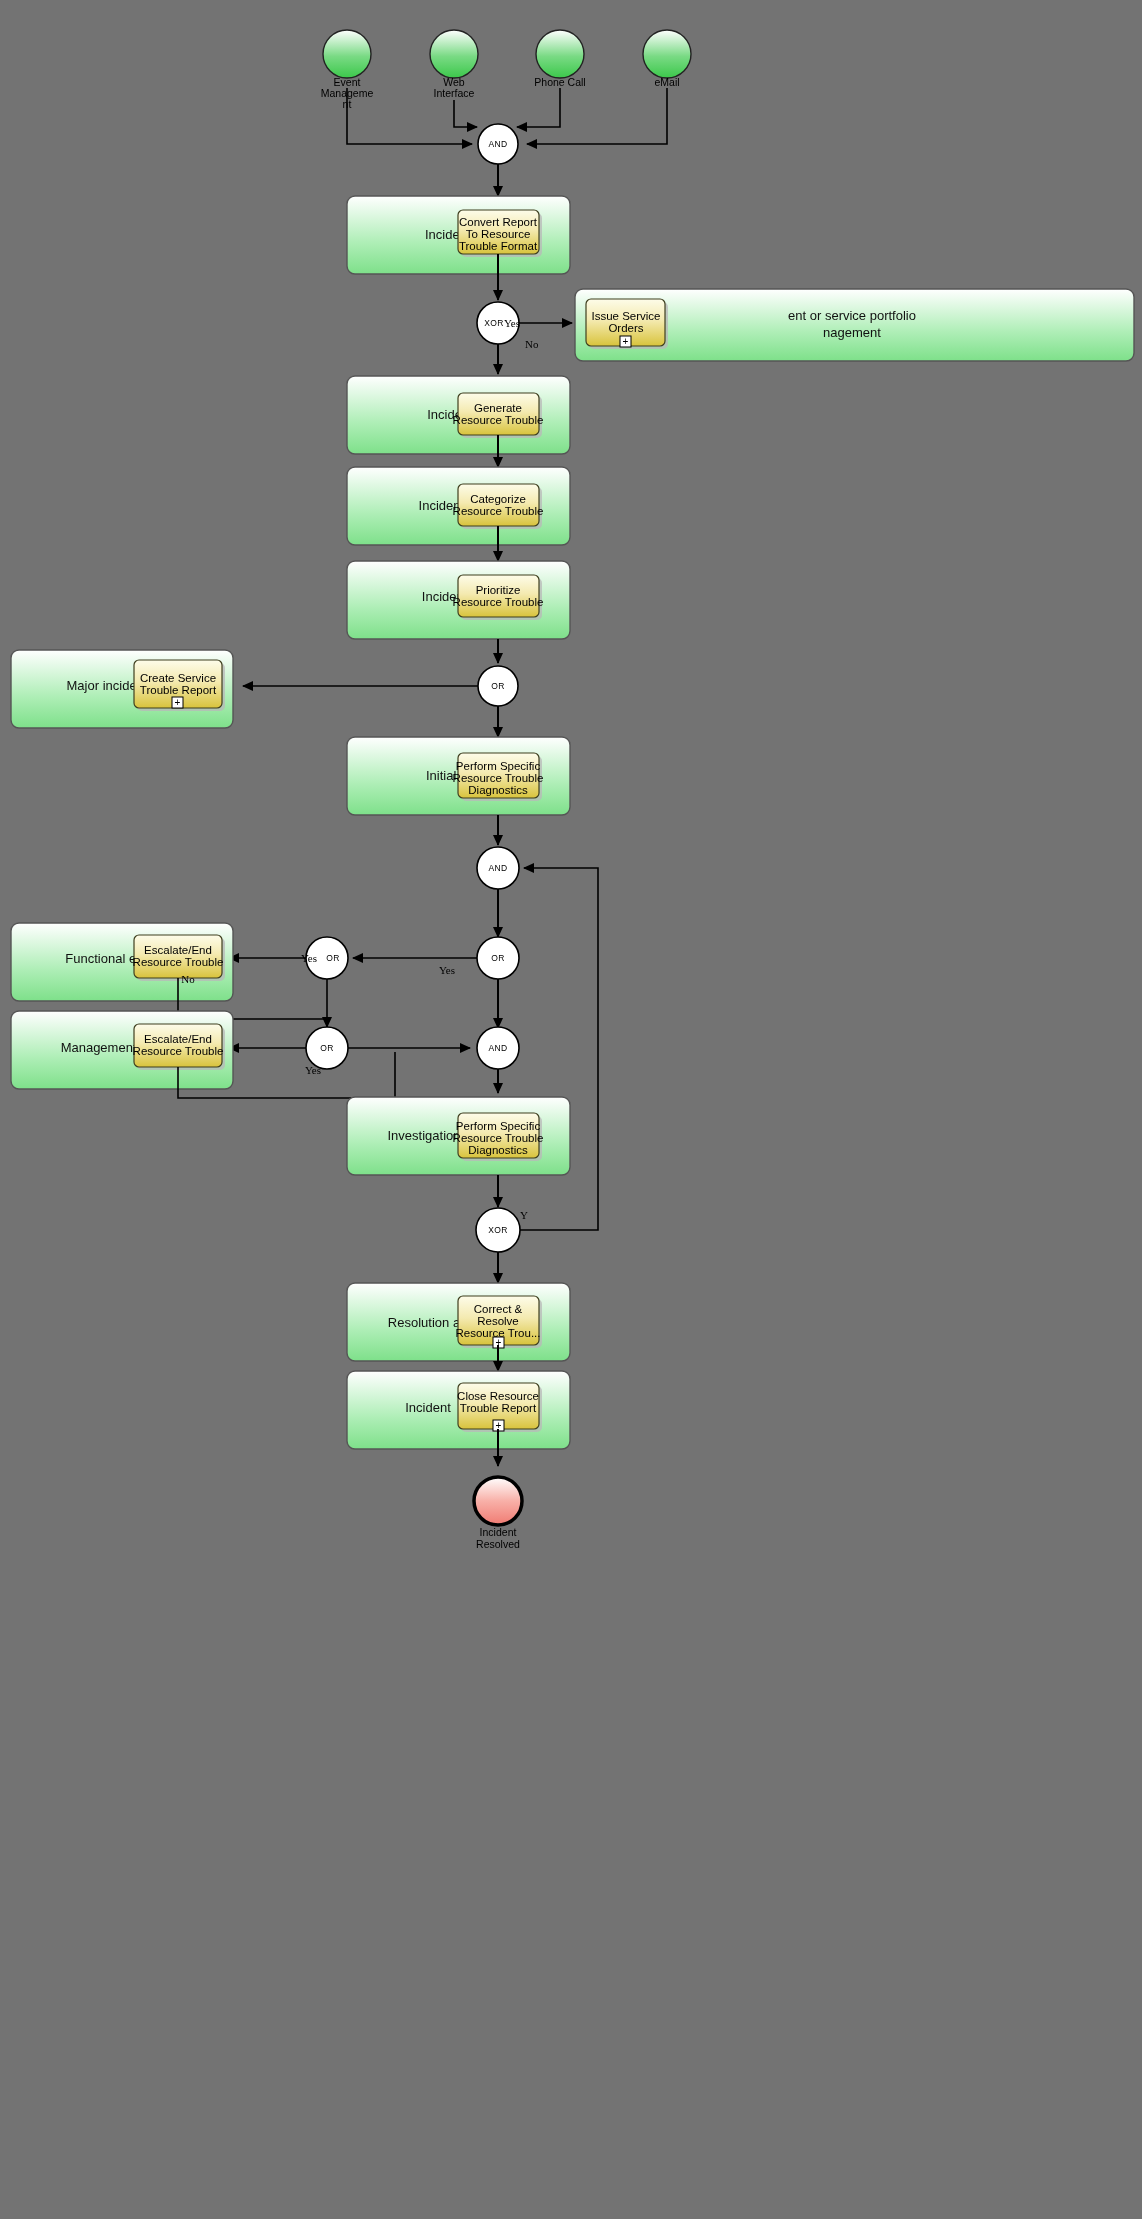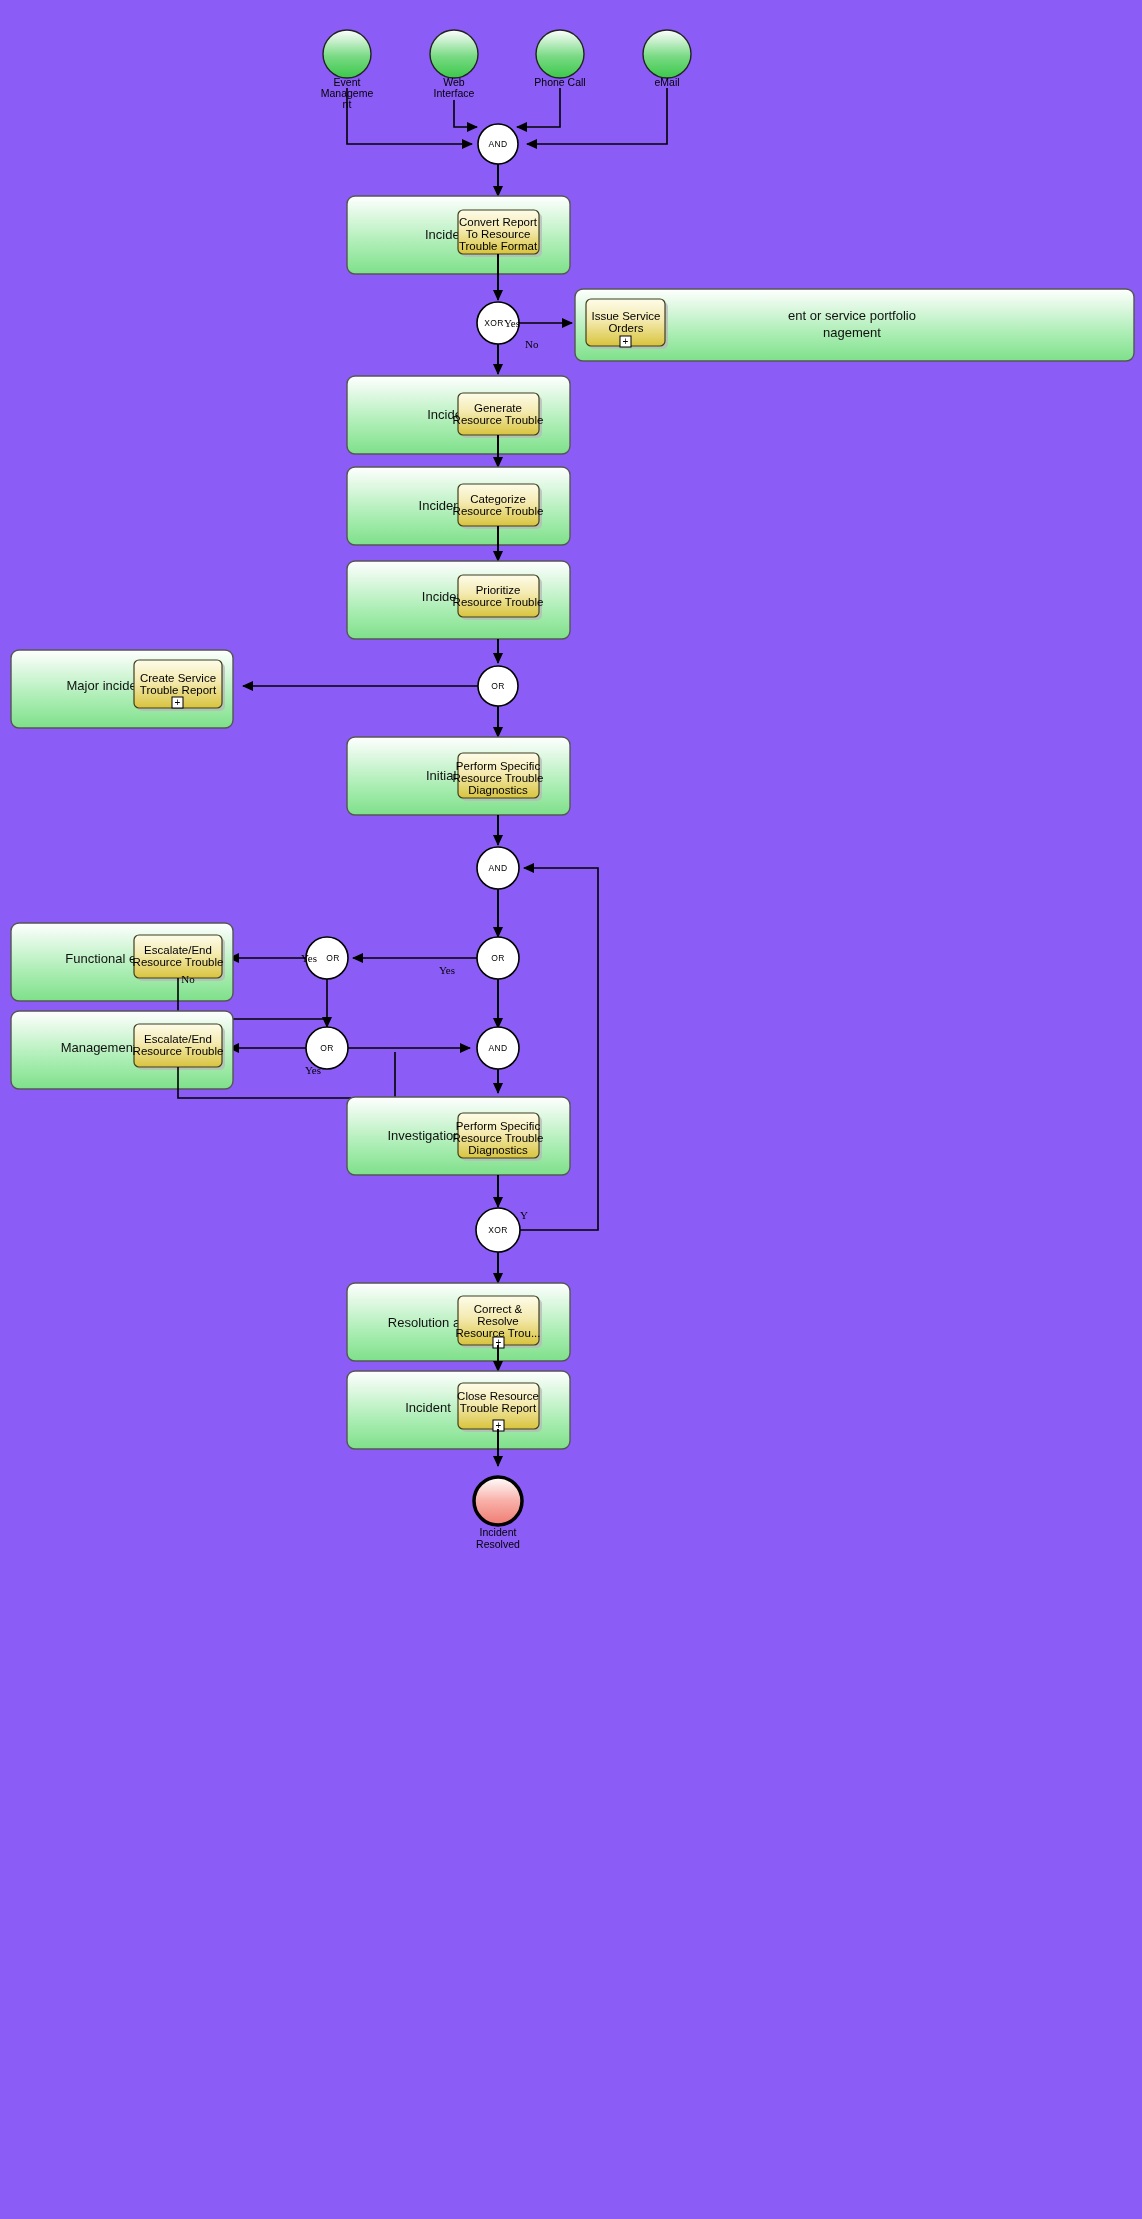--- a/index.html
+++ b/index.html
@@ -10,21 +10,21 @@
   body {
     width: 1142px;
     height: 2219px;
     font-family: "Liberation Sans", sans-serif;
     overflow: hidden;
   }
   #canvas {
     position: relative;
     width: 1142px;
     height: 2219px;
-    background: #8b5cf6;
+    background: #737373;
   }
   svg#diagram {
     position: absolute;
     top: 0; left: 0;
     width: 1142px;
     height: 2219px;
   }
   .lane-label {
     font-family: "Liberation Sans", sans-serif;
     font-size: 13px;

